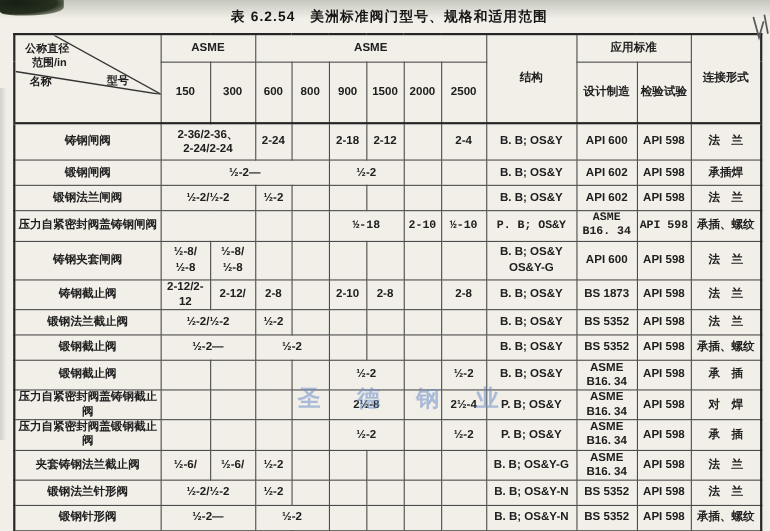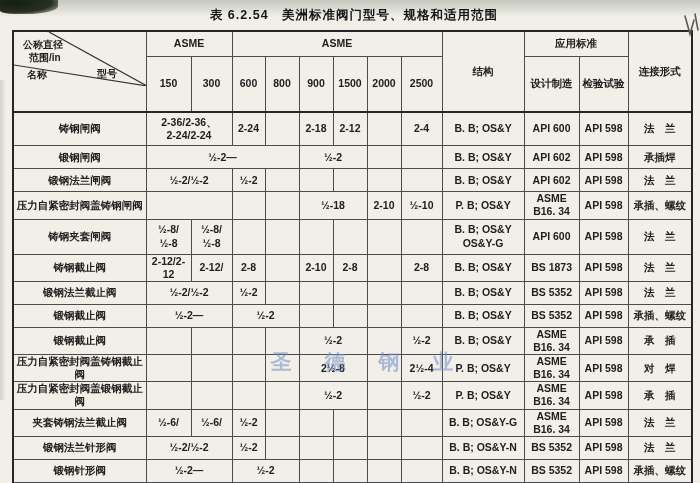--- a/index.html
+++ b/index.html
@@ -149,21 +149,21 @@
           <td class="val" colspan="1"></td>
           <td class="val" colspan="1"></td>
           <td class="val" colspan="1"></td>
           <td class="val" colspan="1"></td>
           <td class="val" colspan="1"></td>
           <td class="structure">B. B; OS&amp;Y</td>
           <td class="design">API 602</td>
           <td class="inspect">API 598</td>
           <td class="conn">法　兰</td>
         </tr>
-        <tr style="height: 23px;">
+        <tr style="height: 23px; font-family: Liberation Mono, monospace;">
           <td class="name">压力自紧密封阀盖铸钢闸阀</td>
           <td class="val" colspan="2"></td>
           <td class="val" colspan="1"></td>
           <td class="val" colspan="1"></td>
           <td class="val" colspan="2">½-18</td>
           <td class="val" colspan="1">2-10</td>
           <td class="val" colspan="1">½-10</td>
           <td class="structure">P. B; OS&amp;Y</td>
           <td class="design">ASME B16. 34</td>
           <td class="inspect">API 598</td>

